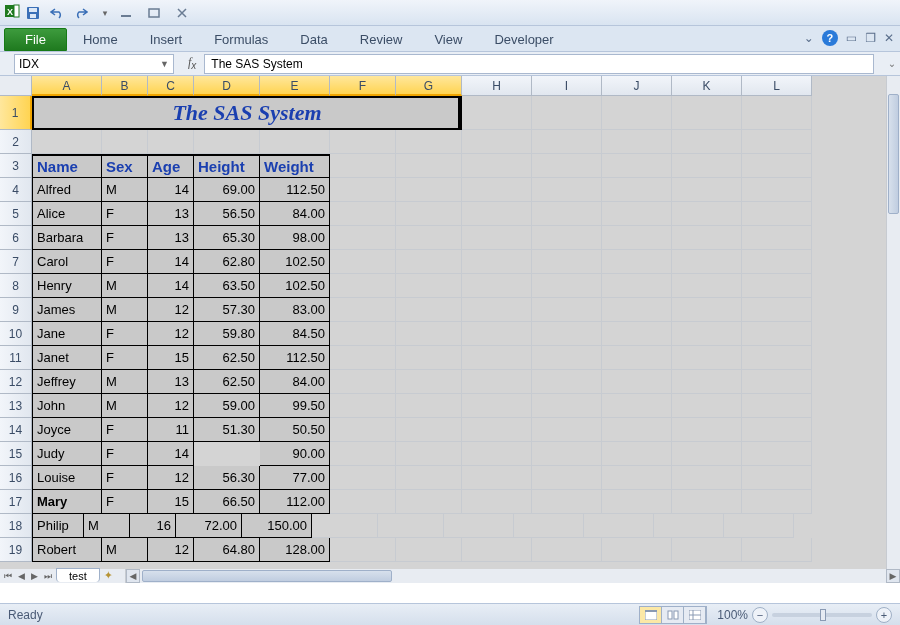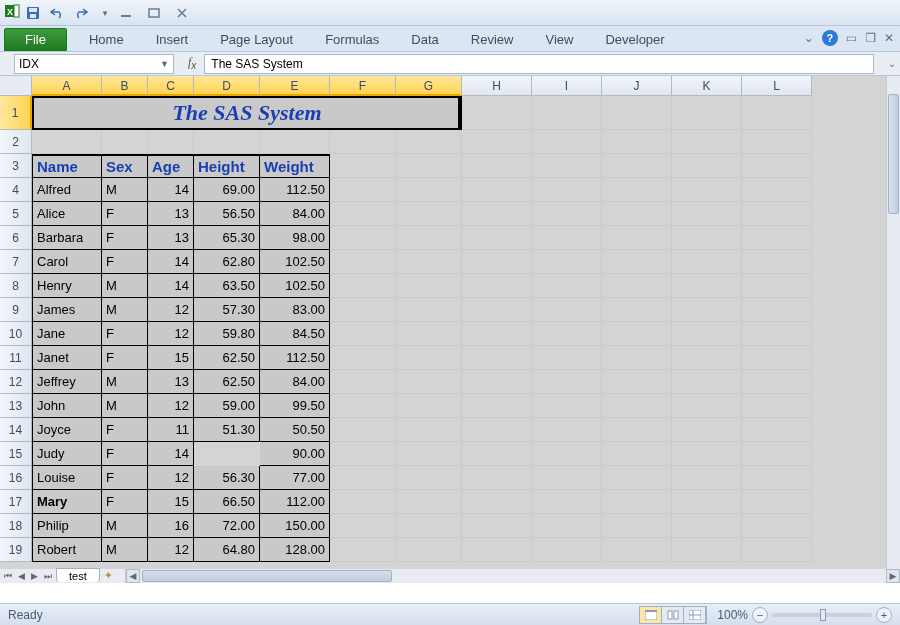--- a/index.html
+++ b/index.html
@@ -10,21 +10,21 @@
 .tb-left { display: flex; align-items: center; gap: 2px; }
 .excel-icon svg { width:16px; height:16px; }
 .qat-btn { width: 22px; height: 20px; display:flex; align-items:center; justify-content:center; border-radius:3px; }
 .title-text { flex:1; text-align:center; font-size:12px; color:#4a5b76; }
 .win-controls { display:flex; gap:8px; padding-right:4px;}
 .win-controls span { width:20px; height:16px; display:flex; align-items:center; justify-content:center; color:#6a7c93; font-size:11px;}
 
 
 .ribbon-tabs { height: 26px; background:#dce6f2; display:flex; align-items:flex-end; padding:0 4px 0 4px; border-bottom:1px solid #b6c5db; position:relative;}
 .ribbon-tab { padding: 4px 16px; font-size:13px; color:#3b4d66; cursor:pointer; }
-.ribbon-tab.file { background: linear-gradient(#3d9b3d,#1f7a1f); color:#fff; border-radius:2px 2px 0 0; border:1px solid #167a16; margin-right:6px; padding:3px 20px;}
+.ribbon-tab.file { background: linear-gradient(#3d9b3d,#1f7a1f); color:#fff; border-radius:2px 2px 0 0; border:1px solid #167a16; padding:3px 20px;}
 .ribbon-right { position:absolute; right:6px; top:4px; display:flex; gap:8px; align-items:center;}
 .ribbon-right .icon { font-size:12px; color:#5b6f8c; }
 .help-icon { background:#2a7ad9; color:#fff; width:16px; height:16px; border-radius:50%; display:flex; align-items:center; justify-content:center; font-size:11px; font-weight:bold;}
 
 
 .formula-row { height: 24px; background:#e9eef5; display:flex; align-items:center; border-bottom:1px solid #b6c5db; font-size:12px;}
 .name-box { width: 160px; height:20px; margin-left:14px; background:#fff; border:1px solid #a9b8cf; display:flex; align-items:center; padding:0 4px; justify-content:space-between;}
 .name-box .dd { color:#666; font-size:9px;}
 .fx-area { display:flex; align-items:center; margin-left:6px; flex:1;}
 .fx-label { font-style:italic; font-family: 'Times New Roman', serif; margin: 0 8px; color:#555;}
@@ -124,21 +124,20 @@
           <path d="M2 2 L10 10 M10 2 L2 10" stroke="#6a7c93" stroke-width="1.5"></path>
         </svg>
       </span>
   </div>
 </div>
 
 <div class="ribbon-tabs">
   <div class="ribbon-tab file">File</div>
   <div class="ribbon-tab">Home</div>
   <div class="ribbon-tab">Insert</div>
-  <div class="ribbon-tab">Page Layout</div>
   <div class="ribbon-tab">Formulas</div>
   <div class="ribbon-tab">Data</div>
   <div class="ribbon-tab">Review</div>
   <div class="ribbon-tab">View</div>
   <div class="ribbon-tab">Developer</div>
   <div class="ribbon-right">
     <span class="icon">⌄</span>
     <span class="help-icon">?</span>
     <span class="icon">▭</span>
     <span class="icon">❐</span>
@@ -426,21 +425,21 @@
         <div class="cell data num" style="width: 70px; text-align: center;">112.00</div>
         <div class="cell " style="width: 66px;"></div>
         <div class="cell " style="width: 66px;"></div>
         <div class="cell " style="width: 70px;"></div>
         <div class="cell " style="width: 70px;"></div>
         <div class="cell " style="width: 70px;"></div>
         <div class="cell " style="width: 70px;"></div>
         <div class="cell " style="width: 70px;"></div>
       </div>
       <div class="row">
-        <div class="cell data left-border" style="width: 70px;">Philip</div>
+        <div class="cell data left-border" style="width: 52px;">Philip</div>
         <div class="cell data" style="width: 46px;">M</div>
         <div class="cell data num" style="width: 46px;">16</div>
         <div class="cell data num" style="width: 66px;">72.00</div>
         <div class="cell data num" style="width: 70px;">150.00</div>
         <div class="cell " style="width: 66px;"></div>
         <div class="cell " style="width: 66px;"></div>
         <div class="cell " style="width: 70px;"></div>
         <div class="cell " style="width: 70px;"></div>
         <div class="cell " style="width: 70px;"></div>
         <div class="cell " style="width: 70px;"></div>

